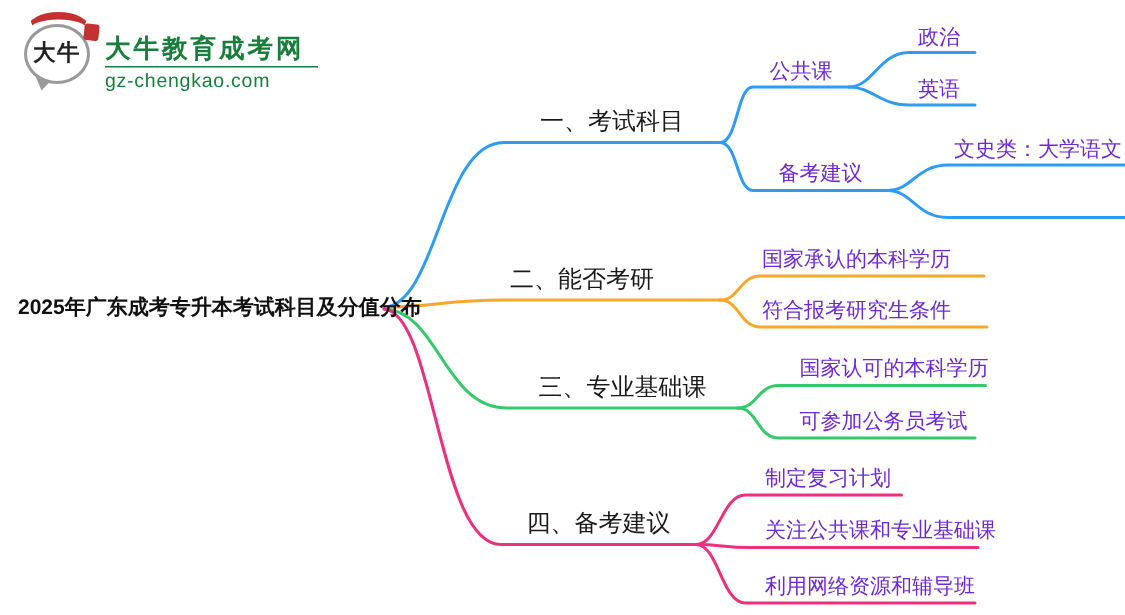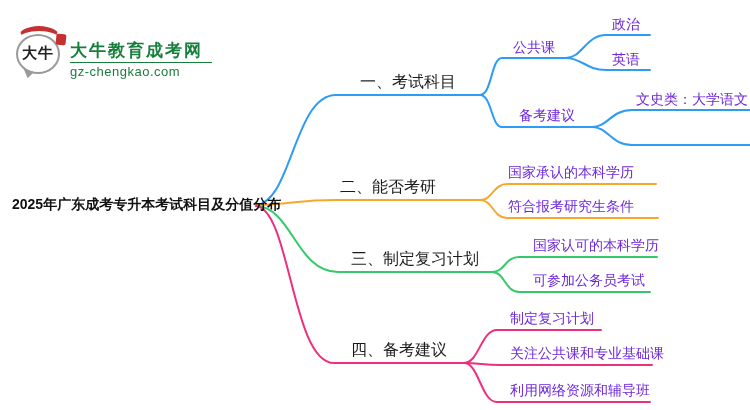--- a/index.html
+++ b/index.html
@@ -9,21 +9,21 @@
     font-family:"Liberation Sans","DejaVu Sans",sans-serif;
   }
   #wires { position:absolute; left:0; top:0; }
   #wires path { fill:none; stroke-width:2; stroke-linecap:round; }
 
   .node { position:absolute; white-space:nowrap; color:#6d28d9; font-size:14px; line-height:20px; }
   .branch-label { font-size:16px; line-height:22px; text-align:center; color:#1a1a1a; }
   .root-title { font-weight:bold; font-size:14px; line-height:20px; color:#111; }
 
   
-  .brand { position:absolute; left:12px; top:22px; width:210px; height:56px; }
+  .brand { position:absolute; left:12px; top:4px; width:210px; height:56px; }
   .bubble {
     position:absolute; left:4px; top:12px; width:40px; height:36px;
     border:2px solid #9a9a9a; border-radius:50%; background:#fff;
   }
   .bubble-tail {
     position:absolute; left:10px; top:48px; width:0; height:0;
     border-left:7px solid transparent; border-right:4px solid transparent;
     border-top:8px solid #9a9a9a; transform:rotate(18deg);
   }
   .logo-chars {
@@ -94,21 +94,21 @@
   <div class="node" style="left:502px; top:37px; width:64px; text-align:center;">公共课</div>
   <div class="node" style="left:612px; top:14px;">政治</div>
   <div class="node" style="left:612px; top:49px;">英语</div>
   <div class="node" style="left:502px; top:105px; width:90px; text-align:center;">备考建议</div>
   <div class="node" style="left:636px; top:89px;">文史类：大学语文</div>
 
   <div class="node branch-label" style="left:316px; top:176px; width:144px;">二、能否考研</div>
   <div class="node" style="left:508px; top:162px;">国家承认的本科学历</div>
   <div class="node" style="left:508px; top:196px;">符合报考研究生条件</div>
 
-  <div class="node branch-label" style="left:338px; top:248px; width:154px;">三、制定复习计划</div>
+  <div class="node branch-label" style="left:338px; top:248px; width:154px;">三、专业基础课</div>
   <div class="node" style="left:533px; top:235px;">国家认可的本科学历</div>
   <div class="node" style="left:533px; top:270px;">可参加公务员考试</div>
 
   <div class="node branch-label" style="left:334px; top:339px; width:130px;">四、备考建议</div>
   <div class="node" style="left:510px; top:308px;">制定复习计划</div>
   <div class="node" style="left:510px; top:343px;">关注公共课和专业基础课</div>
   <div class="node" style="left:510px; top:380px;">利用网络资源和辅导班</div>
 
 </div>
 

